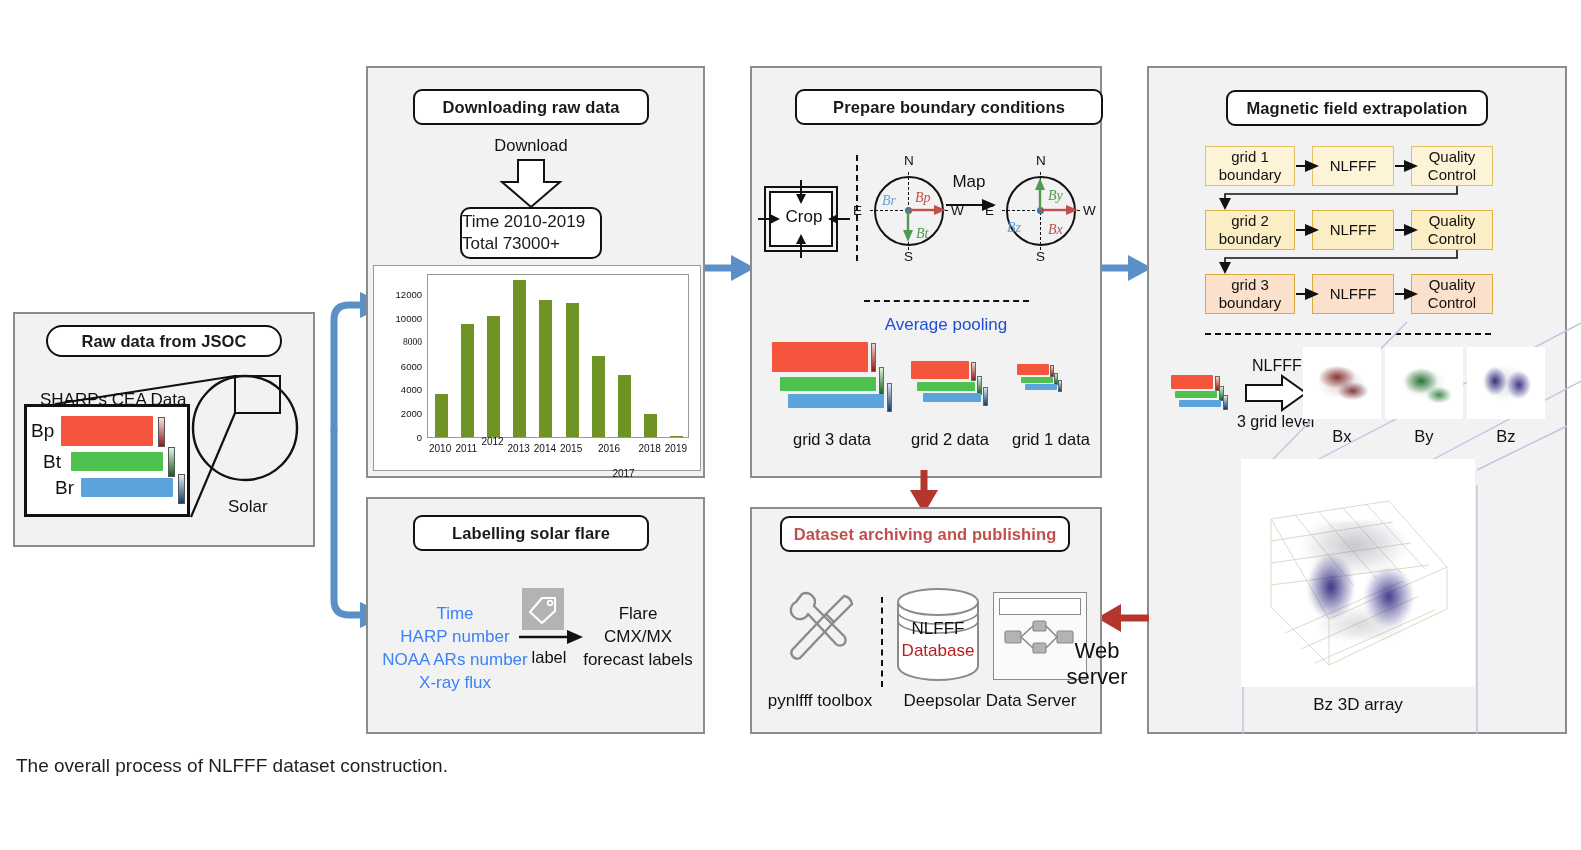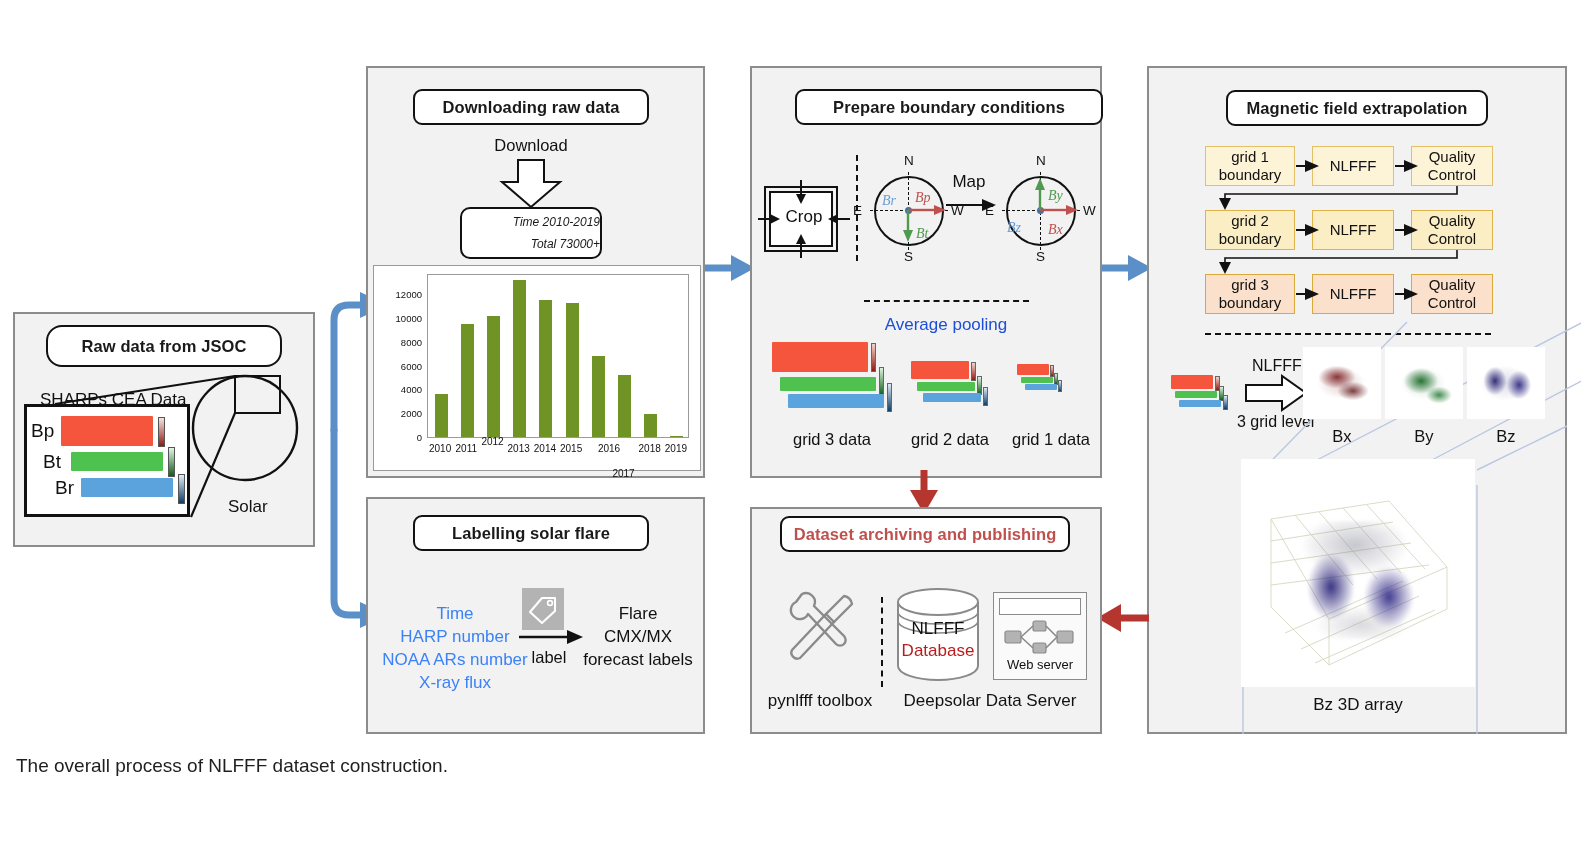--- a/index.html
+++ b/index.html
@@ -22,22 +22,22 @@
 
   
   .sharp-box{position:absolute;background:#fff;border:3px solid #111;box-sizing:border-box;}
   .band{position:absolute;border-radius:1px;}
   .cbar{position:absolute;width:5px;border:1px solid #555;}
   .blabel{position:absolute;font-size:19px;color:#111;}
 
   
   .roundbox{
     position:absolute;background:#fff;border:2.5px solid #111;border-radius:10px;
-    display:flex;flex-direction:column;align-items:flex-end;justify-content:center;
-    font-size:12px;line-height:22px;box-sizing:border-box;text-align:center;font-style:italic;
+    display:flex;flex-direction:column;align-items:flex-start;justify-content:center;
+    font-size:17px;line-height:22px;box-sizing:border-box;text-align:center;
   }
 
   
   .chartwrap{position:absolute;background:#fff;border:1.5px solid #9a9a9a;box-sizing:border-box;}
   .plotarea{position:absolute;border:1px solid #9a9a9a;box-sizing:border-box;background:#fff;}
   .bar{position:absolute;background:#6f9425;bottom:0;}
   .ytick{position:absolute;font-size:9.5px;color:#111;text-align:right;white-space:nowrap;}
   .xtick{position:absolute;font-size:10px;color:#111;text-align:center;white-space:nowrap;}
 
   
@@ -66,21 +66,21 @@
   
   .volcard{position:absolute;background:#fff;overflow:hidden;}
 
   .caption{position:absolute;font-size:19px;color:#1f1f1f;}
   svg{display:block;overflow:visible;}
 </style>
 </head>
 <body>
 
 <div class="panel" style="left:13px;top:312px;width:302px;height:235px;"></div>
-<div class="title-pill" style="left:46px;top:325px;width:236px;height:42px;border-radius:16px;">
+<div class="title-pill" style="left:46px;top:325px;width:236px;height:32px;border-radius:16px;">
     <span>Raw data from JSOC</span>
   </div>
 <div class="txt" style="left:40px;top:390px;font-size:17px;color:#111;">SHARPs CEA Data</div>
 
 <svg style="position:absolute;left:13px;top:312px;width:302px;height:235px;">
   <circle cx="232" cy="116" r="52" fill="none" stroke="#111" stroke-width="2.4"></circle>
   <rect x="222" y="64" width="45" height="37" fill="none" stroke="#111" stroke-width="2"></rect>
   <line x1="222" y1="64" x2="42" y2="92" stroke="#111" stroke-width="2.2"></line>
   <line x1="222" y1="101" x2="178" y2="205" stroke="#111" stroke-width="2.2"></line>
 </svg>
@@ -132,21 +132,21 @@
       <div class="bar" style="left: 163.8px; width: 13px; height: 81.4058px; background: rgb(111, 148, 37);"></div>
       <div class="bar" style="left: 190px; width: 13px; height: 61.7971px; background: rgb(111, 148, 37);"></div>
       <div class="bar" style="left: 216.2px; width: 13px; height: 23.1739px; background: rgb(111, 148, 37);"></div>
       <div class="bar" style="left: 242.4px; width: 13px; height: 1.18841px; background: rgb(111, 148, 37);"></div>
     </div>
   <div id="yticks">
       <div class="ytick" style="left: 2px; width: 46px; top: 166px;">0</div>
       <div class="ytick" style="left: 2px; width: 46px; top: 142.232px;">2000</div>
       <div class="ytick" style="left: 2px; width: 46px; top: 118.464px;">4000</div>
       <div class="ytick" style="left: 2px; width: 46px; top: 94.6957px;">6000</div>
-      <div class="ytick" style="left: 2px; width: 46px; top: 70.9275px;">8000</div>
+      <div class="ytick" style="left: 2px; width: 46px; top: 70.9275px; font-family: Liberation Serif, serif;">8000</div>
       <div class="ytick" style="left: 2px; width: 46px; top: 47.1594px;">10000</div>
       <div class="ytick" style="left: 2px; width: 46px; top: 23.3913px;">12000</div>
     </div>
   <div id="xticks">
       <div class="xtick" style="left: 50.1px; width: 32px; top: 177px;">2010</div>
       <div class="xtick" style="left: 76.3px; width: 32px; top: 177px;">2011</div>
       <div class="xtick" style="left: 102.5px; width: 32px; top: 170px;">2012</div>
       <div class="xtick" style="left: 128.7px; width: 32px; top: 177px;">2013</div>
       <div class="xtick" style="left: 154.9px; width: 32px; top: 177px;">2014</div>
       <div class="xtick" style="left: 181.1px; width: 32px; top: 177px;">2015</div>
@@ -478,16 +478,16 @@
     <rect x="28" y="24" width="13" height="10" rx="2"></rect>
     <rect x="52" y="12" width="16" height="12" rx="2"></rect>
   </g>
   <g stroke="#8a8a8a" stroke-width="1.6" fill="none">
     <path d="M16 18 L28 7"></path>
       <path d="M16 18 L28 29"></path>
       <path d="M41 7 L52 18"></path>
       <path d="M41 29 L52 18"></path>
   </g>
 </svg>
-<div class="txt ctr" style="left:989px;top:653px;width:102px;height:22px;font-size:13px;color:#111;">Web server</div>
+<div class="txt ctr" style="left:1046px;top:653px;width:102px;height:22px;font-size:22px;color:#111;">Web server</div>
 <div class="txt ctr" style="left:890px;top:690px;width:200px;height:22px;font-size:17px;color:#111;">Deepsolar Data Server</div>
 
 <div class="caption" style="left:16px;top:755px;">The overall process of NLFFF dataset construction.</div>
 
 </body></html>

